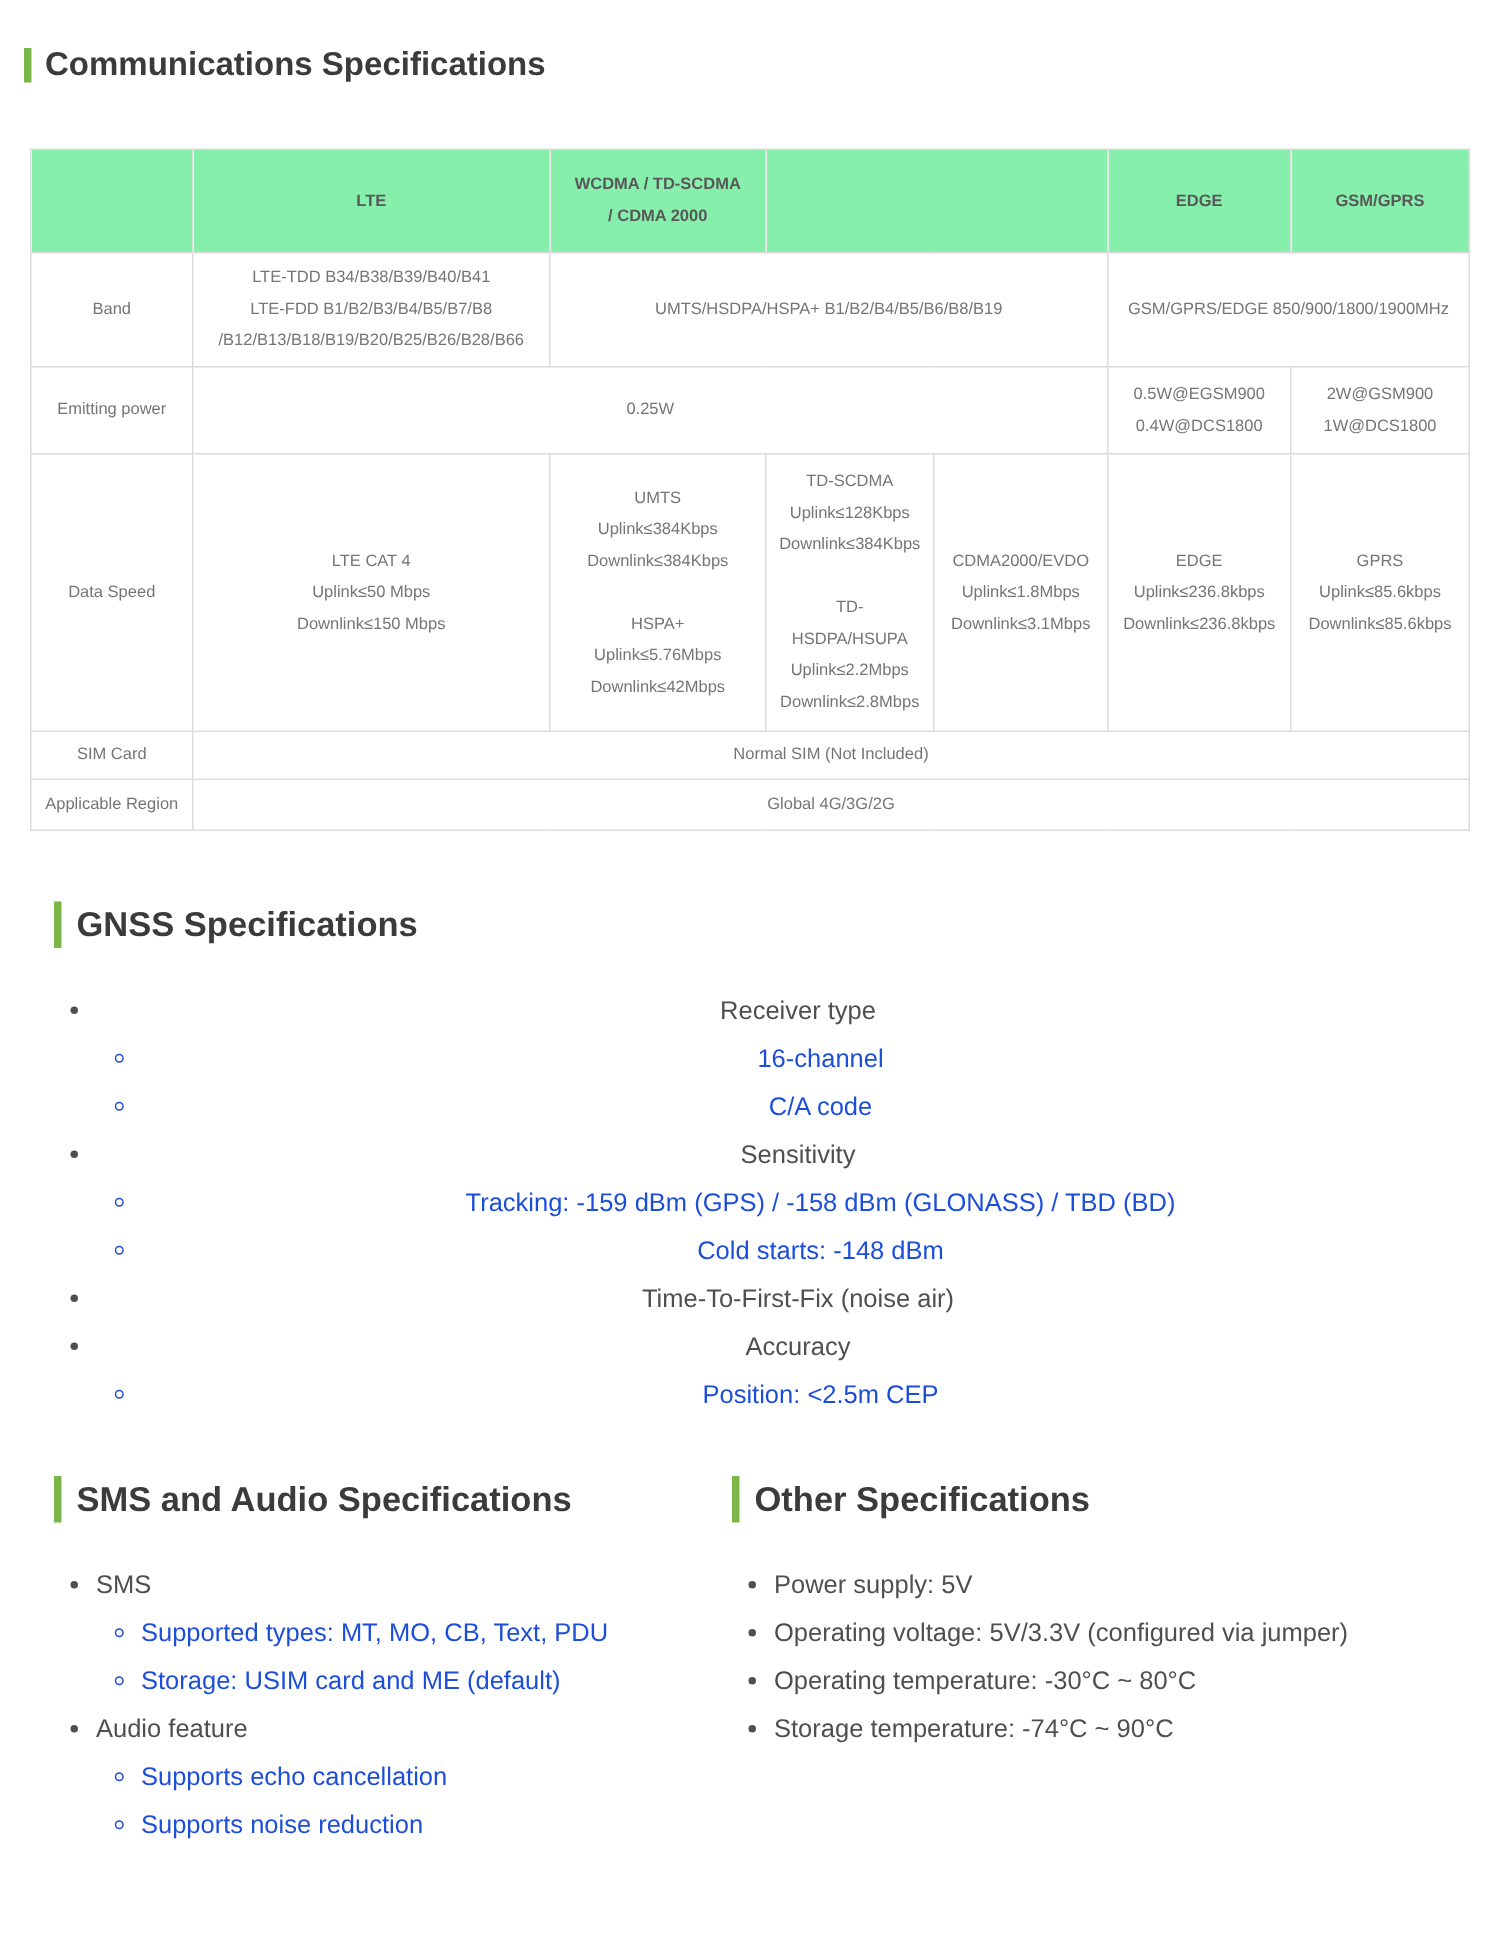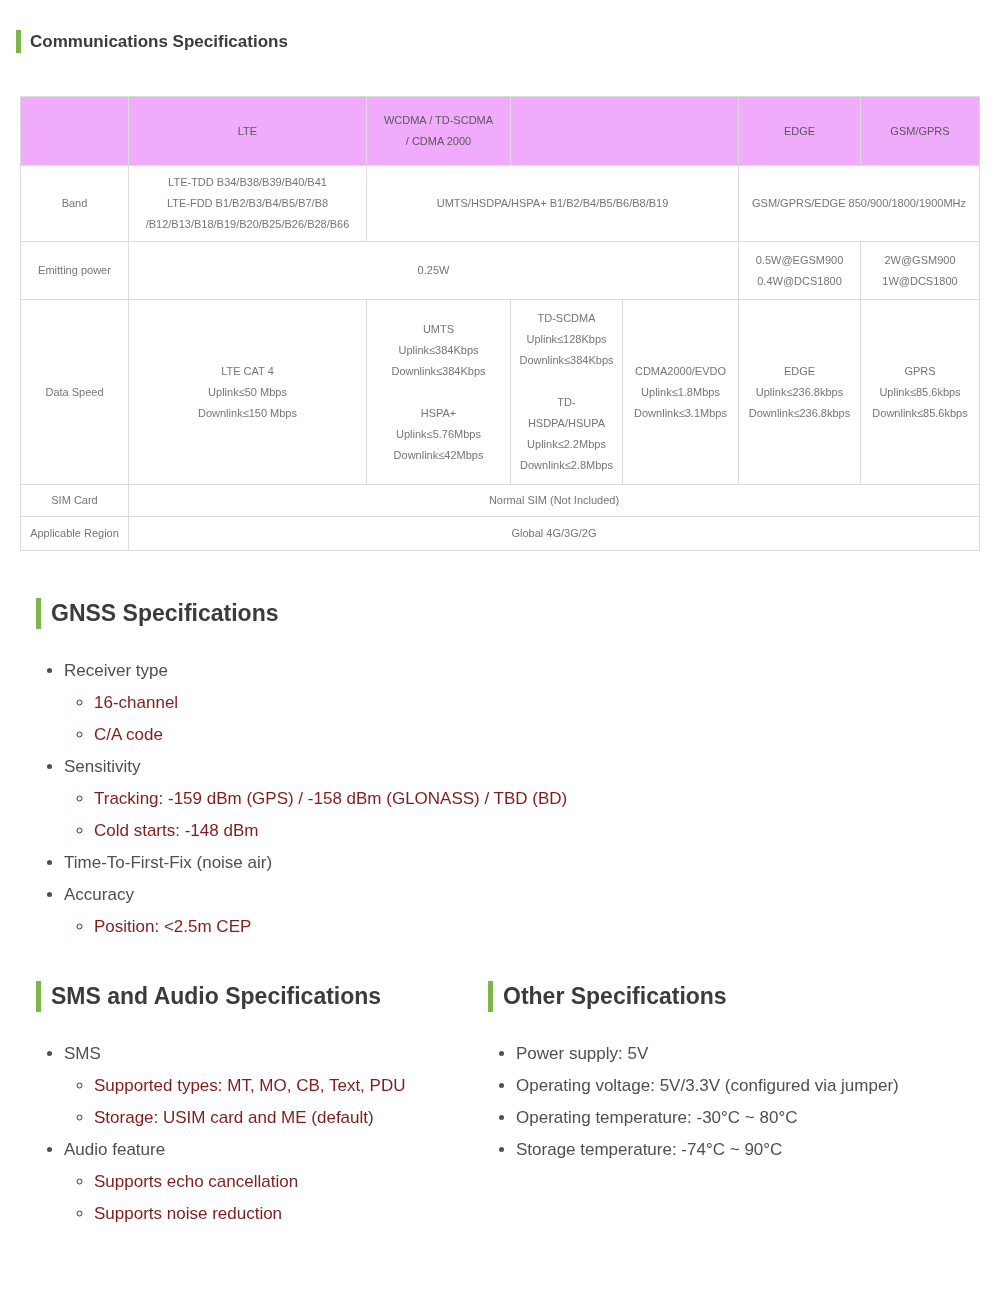--- a/index.html
+++ b/index.html
@@ -8,54 +8,54 @@
   body {
     width:1000px; height:1299px; overflow:hidden;
     font-family:"Liberation Sans","DejaVu Sans",sans-serif;
     color:#4f4f4f;
   }
 
   
   .heading-sm {
     display:flex; align-items:center;
     margin:30px 0 0 16px;
-    font-size:17px; font-weight:bold; color:#3b3b3b;
+    font-size:22px; font-weight:bold; color:#3b3b3b;
   }
   .heading-sm .bar { width:5px; height:23px; background:var(--accent); margin-right:9px; flex:0 0 5px; }
   .heading-lg {
     display:flex; align-items:center;
     font-size:23px; font-weight:bold; color:#3b3b3b;
   }
   .heading-lg .bar { width:5px; height:31px; background:var(--accent); margin-right:10px; flex:0 0 5px; }
 
   
   table.spec {
     border-collapse:collapse; table-layout:fixed;
     width:959px; margin:43px 0 0 20px;
     font-size:11px; line-height:21px; color:#757575;
   }
   table.spec th, table.spec td {
     border:1px solid #dcdcdc;
     text-align:center; vertical-align:middle;
     white-space:pre-line; overflow:hidden;
     padding:5px 3px;
   }
-  table.spec th { background:#f0abfc; color:#585858; font-weight:normal; }
+  table.spec th { background:#86efac; color:#585858; font-weight:bold; }
   tr.r-head   { height:69px; }
   tr.r-band   { height:76px; }
   tr.r-power  { height:58px; }
   tr.r-speed  { height:185px; }
   tr.r-sim    { height:25px; }
   tr.r-region { height:34px; }
 
   
-  .sec-gnss { margin:47px 0 0 36px; }
+  .sec-gnss { margin:47px 0 0 36px;text-align:center; }
   ul.l1 { list-style:disc; margin:26px 0 0 0; padding-left:28px; font-size:17px; color:#4f4f4f; }
   ul.l1 > li { line-height:32px; }
-  ul.l2 { list-style:circle; margin:0; padding-left:30px; font-size:17px; color:#7f1d1d; }
+  ul.l2 { list-style:circle; margin:0; padding-left:30px; font-size:17px; color:#1d4ed8; }
   ul.l2 > li { line-height:32px; }
 
   .cols { display:flex; margin:38px 0 0 36px; }
   .col-left  { flex:0 0 452px; width:452px; }
   .col-right { flex:1; }
 </style>
 </head>
 <body>
 
 <div class="page">

